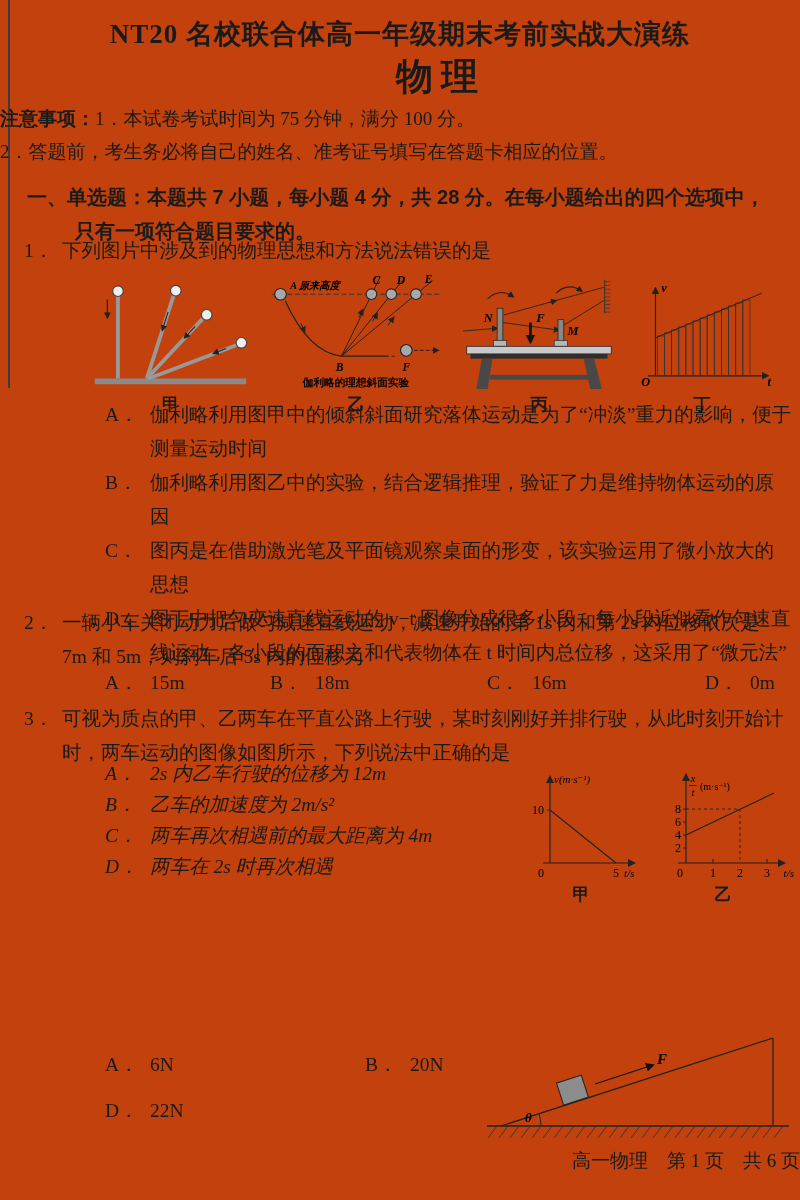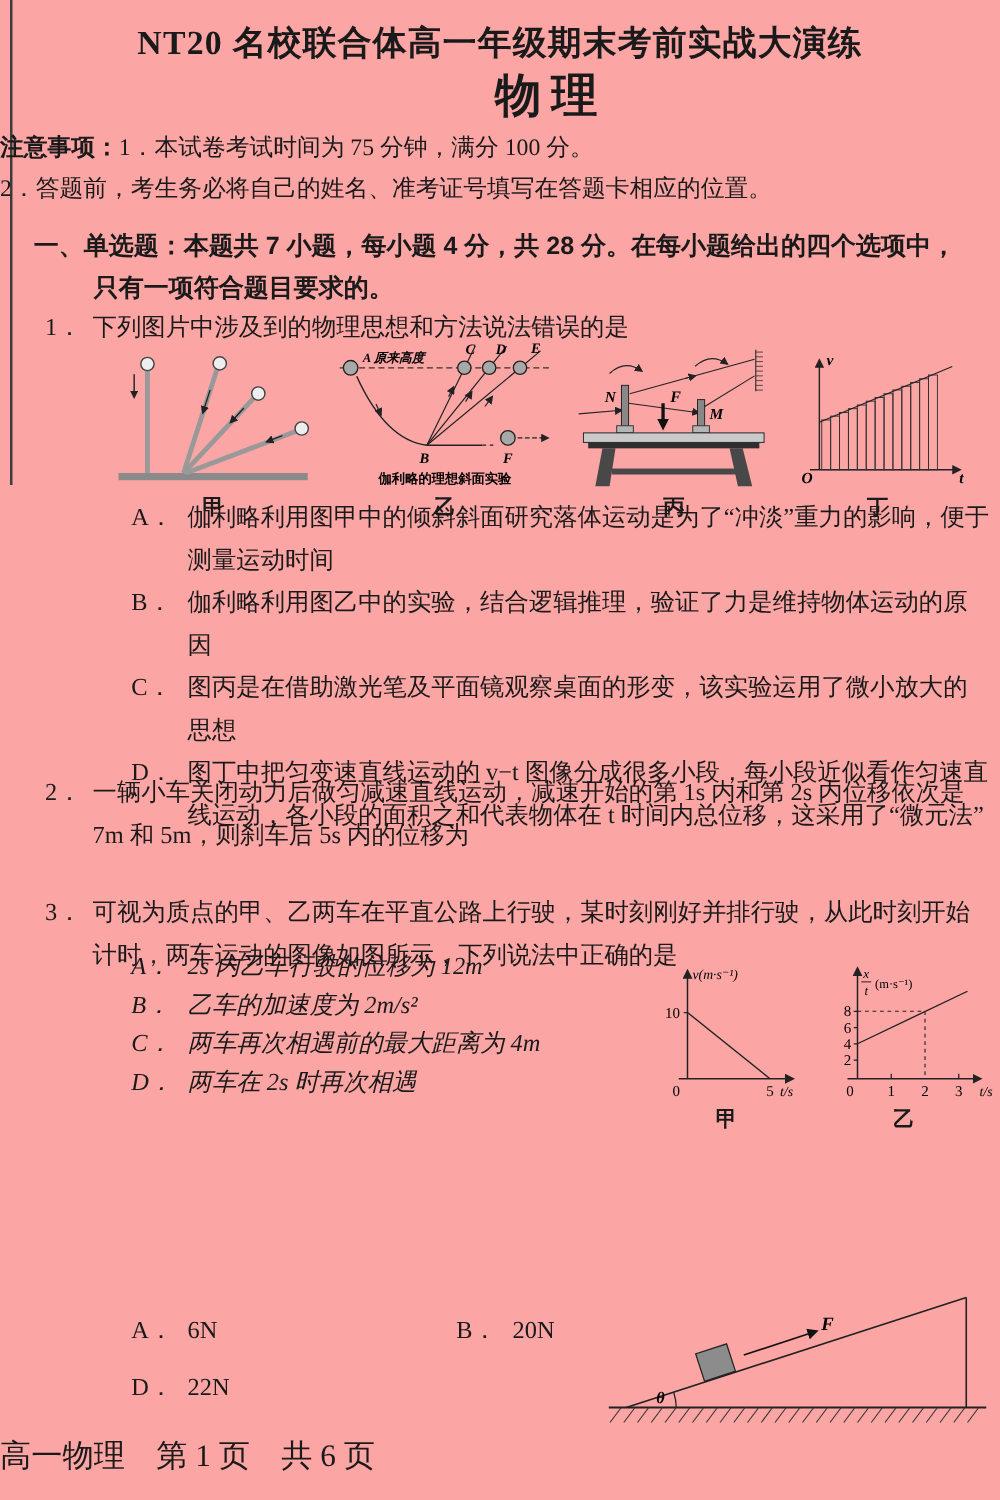--- a/index.html
+++ b/index.html
@@ -1,36 +1,36 @@
 <!DOCTYPE html>
 <html><head>
 <meta charset="utf-8">
 <style>
   html,body { margin:0; padding:0; background:#e8e8e8; }
   #page {
     position:relative; width:800px; height:1200px; margin:0 auto;
-    background:#fca5a5; color:#1a1a1a; overflow:hidden;
+    background:#c2410c; color:#1a1a1a; overflow:hidden;
     font-family:"Liberation Serif","DejaVu Serif",serif;
   }
   .abs { position:absolute; }
   .scanline { left:8px; top:0; width:2px; height:388px; background:#3c3c3c; }
   .title { top:16px; left:0; width:100%; text-align:center;
            font-size:27px; font-weight:bold; letter-spacing:1px; }
   .subject { top:52px; left:0; width:100%; text-align:center;
              font-size:37px; font-weight:bold; letter-spacing:8px; text-indent:8px;padding-left:37px; }
   .notice { top:102px; left:0; right:8px; font-size:19px; line-height:33px; }
   .notice p { margin:0; }
   .n1 { margin-left:18px; }
   .nlabel { font-weight:bold; font-family:"Liberation Sans","DejaVu Sans",sans-serif; }
   .n2 { margin-left:105px; }
   .heading { top:168px; left:15px; right:8px; margin:12px;
              font-size:20px; font-weight:bold; line-height:34px;
              font-family:"Liberation Sans","DejaVu Sans",sans-serif;
              padding-left:48px; text-indent:-48px; }
-  .stem { left:20px; right:8px; margin:16px; font-size:19.5px; line-height:34px;
+  .stem { left:20px; right:8px; margin:4px; font-size:19.5px; line-height:34px;
           padding-left:38px; text-indent:-38px; }
   .qnum { display:inline-block; width:38px; text-indent:0; }
   .figrow { top:256px; left:88px; display:flex; gap:8px; align-items:flex-end; }
   .fig { text-align:center;margin-top:15px; }
   .figcap { font-size:17px; font-weight:bold; line-height:20px;
             font-family:"Liberation Sans","DejaVu Sans",sans-serif; }
   .opts { left:0; right:8px; }
   .opt { margin:0 0 0 105px; font-size:19.5px; line-height:34px;
          padding-left:45px; text-indent:-45px; }
   .okey { display:inline-block; width:45px; text-indent:0; }
@@ -38,21 +38,21 @@
             grid-template-columns:165px 217px 218px auto; width:690px;
             font-size:19.5px; line-height:30px; }
   .q3block { top:758px; left:0; right:0; height:130px; }
   .q3opts p { margin:0 0 0 105px; font-size:19.5px; line-height:31px;font-style:italic; }
   .q3graphs { position:absolute; top:-4px; right:2px; display:flex; gap:6px; align-items:flex-end; }
   .gcap { font-size:17px; font-weight:bold; line-height:20px; text-align:center;
           font-family:"Liberation Sans","DejaVu Sans",sans-serif; }
   .q4opts { top:1050px; left:105px; display:grid; grid-template-columns:260px 160px;
             row-gap:16px; font-size:19.5px; line-height:30px; }
   .q4fig { top:1022px; left:483px; }
-  .footer { top:1148px; left:0; width:100%; text-align:left; font-size:25px;font-family:Liberation Serif, serif; }
+  .footer { top:1148px; left:0; width:100%; text-align:right; font-size:19px;font-family:Liberation Serif, serif; }
   svg text { font-family:"Liberation Serif","DejaVu Serif",serif; }
   .it { font-style:italic; }
   .bd { font-weight:bold; }
   .sans { font-family:"Liberation Sans","DejaVu Sans",sans-serif; }
 </style>
 </head>
 <body>
 
 <div id="page">
   <div class="scanline abs"></div>
@@ -206,20 +206,26 @@
   </div>
 
   <div class="opts abs" style="top:398px">
     <p class="opt"><span class="okey">A．</span><span>伽利略利用图甲中的倾斜斜面研究落体运动是为了“冲淡”重力的影响，便于测量运动时间</span></p>
     <p class="opt"><span class="okey">B．</span><span>伽利略利用图乙中的实验，结合逻辑推理，验证了力是维持物体运动的原因</span></p>
     <p class="opt"><span class="okey">C．</span><span>图丙是在借助激光笔及平面镜观察桌面的形变，该实验运用了微小放大的思想</span></p>
     <p class="opt"><span class="okey">D．</span><span>图丁中把匀变速直线运动的 v−t 图像分成很多小段，每小段近似看作匀速直线运动，各小段的面积之和代表物体在 t 时间内总位移，这采用了“微元法”</span></p>
   </div>
 
   <p class="stem abs" style="top:602px"><span class="qnum">2．</span><span>一辆小车关闭动力后做匀减速直线运动，减速开始的第 1s 内和第 2s 内位移依次是 7m 和 5m，则刹车后 5s 内的位移为</span></p>
+  <div class="q2opts abs">
+    <span><span class="okey">A．</span><span>15m</span></span>
+    <span><span class="okey">B．</span><span>18m</span></span>
+    <span><span class="okey">C．</span><span>16m</span></span>
+    <span><span class="okey">D．</span><span>0m</span></span>
+  </div>
 
   <p class="stem abs" style="top:698px"><span class="qnum">3．</span><span>可视为质点的甲、乙两车在平直公路上行驶，某时刻刚好并排行驶，从此时刻开始计时，两车运动的图像如图所示，下列说法中正确的是</span></p>
 
   <div class="q3block abs">
     <div class="q3opts">
       <p><span class="okey">A．</span><span>2s 内乙车行驶的位移为 12m</span></p>
       <p><span class="okey">B．</span><span>乙车的加速度为 2m/s²</span></p>
       <p><span class="okey">C．</span><span>两车再次相遇前的最大距离为 4m</span></p>
       <p><span class="okey">D．</span><span>两车在 2s 时再次相遇</span></p>
     </div>

